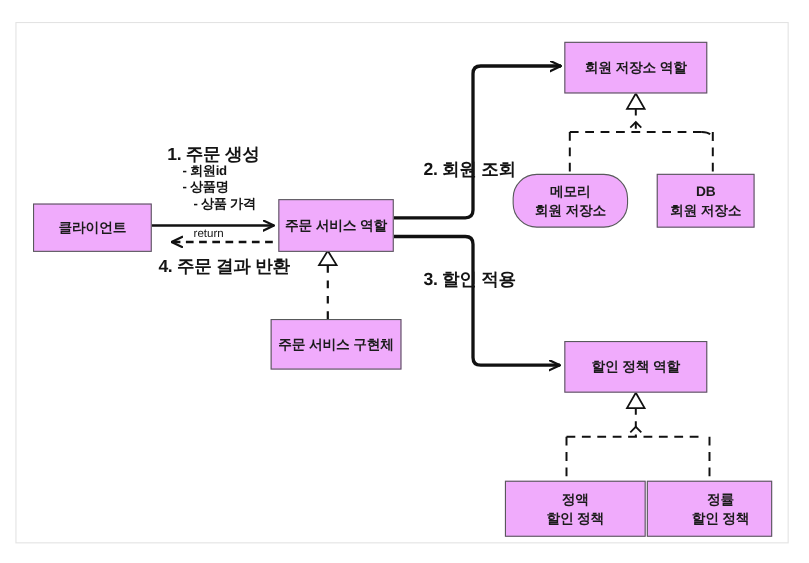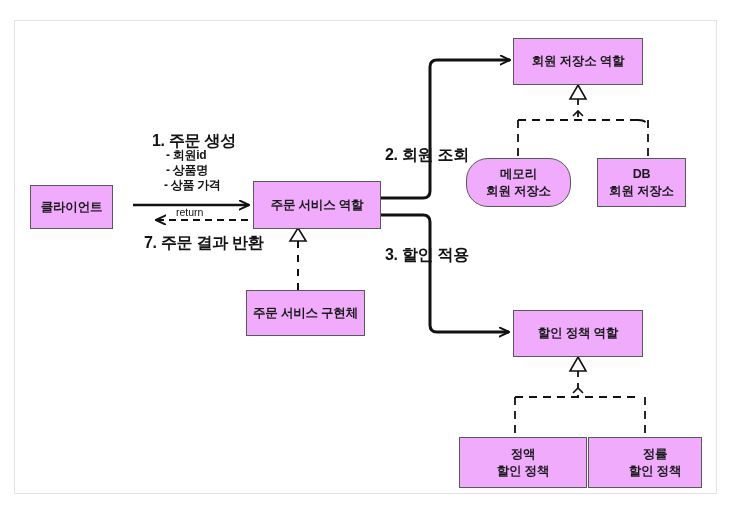--- a/index.html
+++ b/index.html
@@ -126,23 +126,23 @@
     <g>
       <polygon points="578,357 586,371 570,371" fill="#ffffff" stroke="#111111" stroke-width="1.6"></polygon>
       <line x1="578" y1="371" x2="578" y2="397" stroke="#111111" stroke-width="1.8" stroke-dasharray="6 6"></line>
       <path d="M515,397 H641" stroke="#111111" stroke-width="1.8" stroke-dasharray="8 6" fill="none"></path>
       <path d="M515,397 V437" stroke="#111111" stroke-width="1.8" stroke-dasharray="8 6" fill="none"></path>
       <path d="M645,397 V437" stroke="#111111" stroke-width="1.8" stroke-dasharray="8 6" fill="none"></path>
       <path d="M573,393 L578,388 L583,393" fill="none" stroke="#111111" stroke-width="1.6"></path>
     </g>
   </svg>
 
-  <div class="node" style="left:30px; top:185px; width:83px; height:44px;">클라이언트</div>
+  <div class="node" style="left:30px; top:185px; width:108px; height:44px;">클라이언트</div>
 
-  <div class="node" style="left:253px; top:181px; width:128px; height:48px;">주문 서비스 역할</div>
+  <div class="node" style="left:253px; top:181px; width:105px; height:48px;">주문 서비스 역할</div>
 
   <div class="node" style="left:246px; top:290px; width:119px; height:46px;">주문 서비스 구현체</div>
 
   <div class="node" style="left:513px; top:38px; width:130px; height:47px;">회원 저장소 역할</div>
 
   <div class="node" style="left:466px; top:158px; width:105px; height:49px;border-radius:22px;">메모리
 회원 저장소</div>
 
   <div class="node" style="left:597px; top:158px; width:89px; height:49px;">DB
 회원 저장소</div>
@@ -154,23 +154,23 @@
 
   <div class="node" style="left:588px; top:437px; width:114px; height:51px;padding-left:20px;">정률
 할인 정책</div>
 
   <div class="label" style="left:152px; top:130px;">1. 주문 생성</div>
 
   <div class="label sub" style="left:166px; top:148px;">- 회원id</div>
 
   <div class="label sub" style="left:166px; top:163px;">- 상품명</div>
 
-  <div class="label sub" style="left:164px; top:178px;">- 상품 가격</div>
+  <div class="label sub" style="left:176px; top:178px;">- 상품 가격</div>
 
   <div class="label small" style="left:176px; top:206px;">return</div>
 
-  <div class="label" style="left:144px; top:232px;">7. 주문 결과 반환</div>
+  <div class="label" style="left:144px; top:232px;">4. 주문 결과 반환</div>
 
   <div class="label" style="left:385px; top:144px;">2. 회원 조회</div>
 
   <div class="label" style="left:385px; top:244px;">3. 할인 적용</div>
 
 </div>
 
 </body></html>

